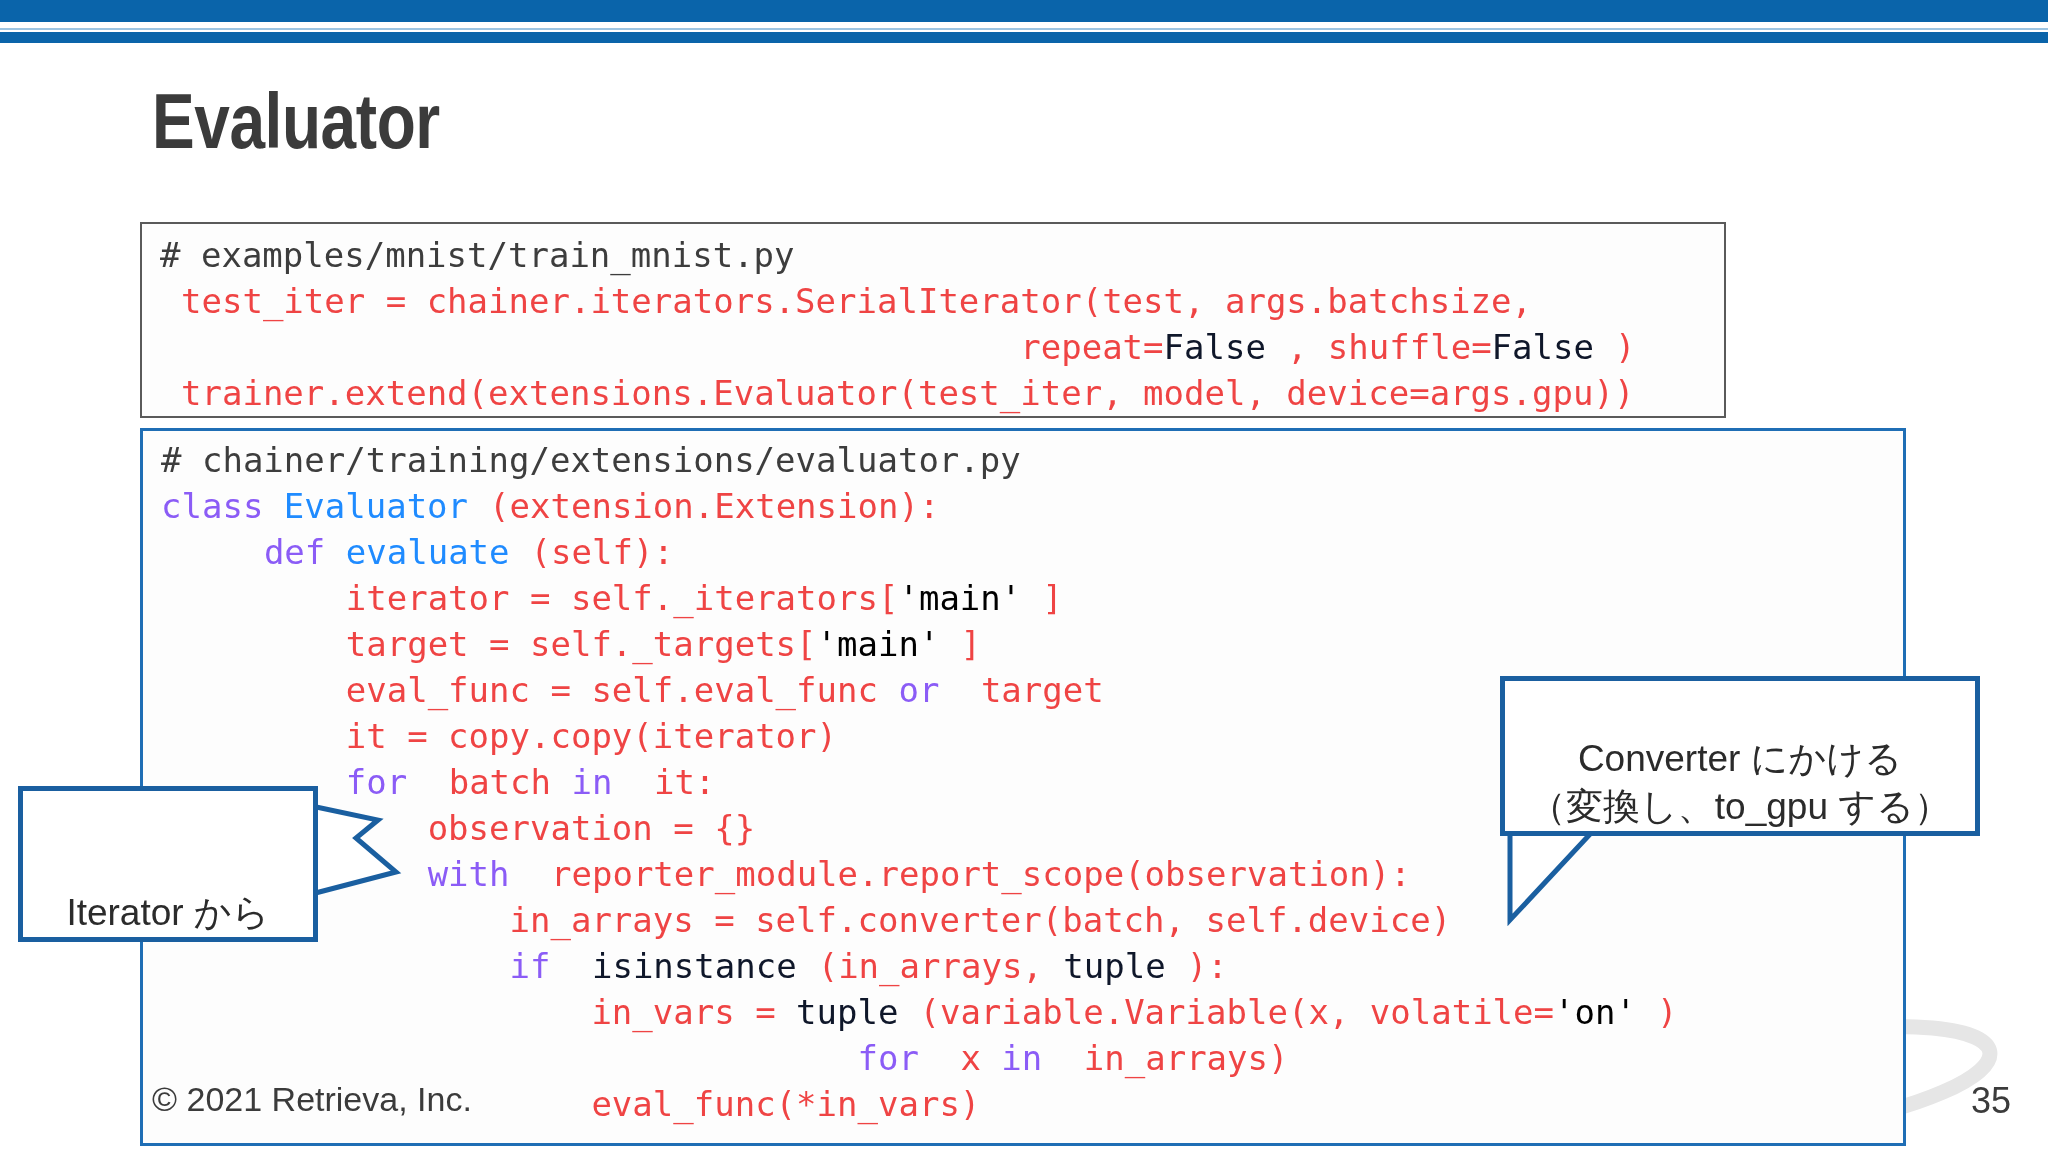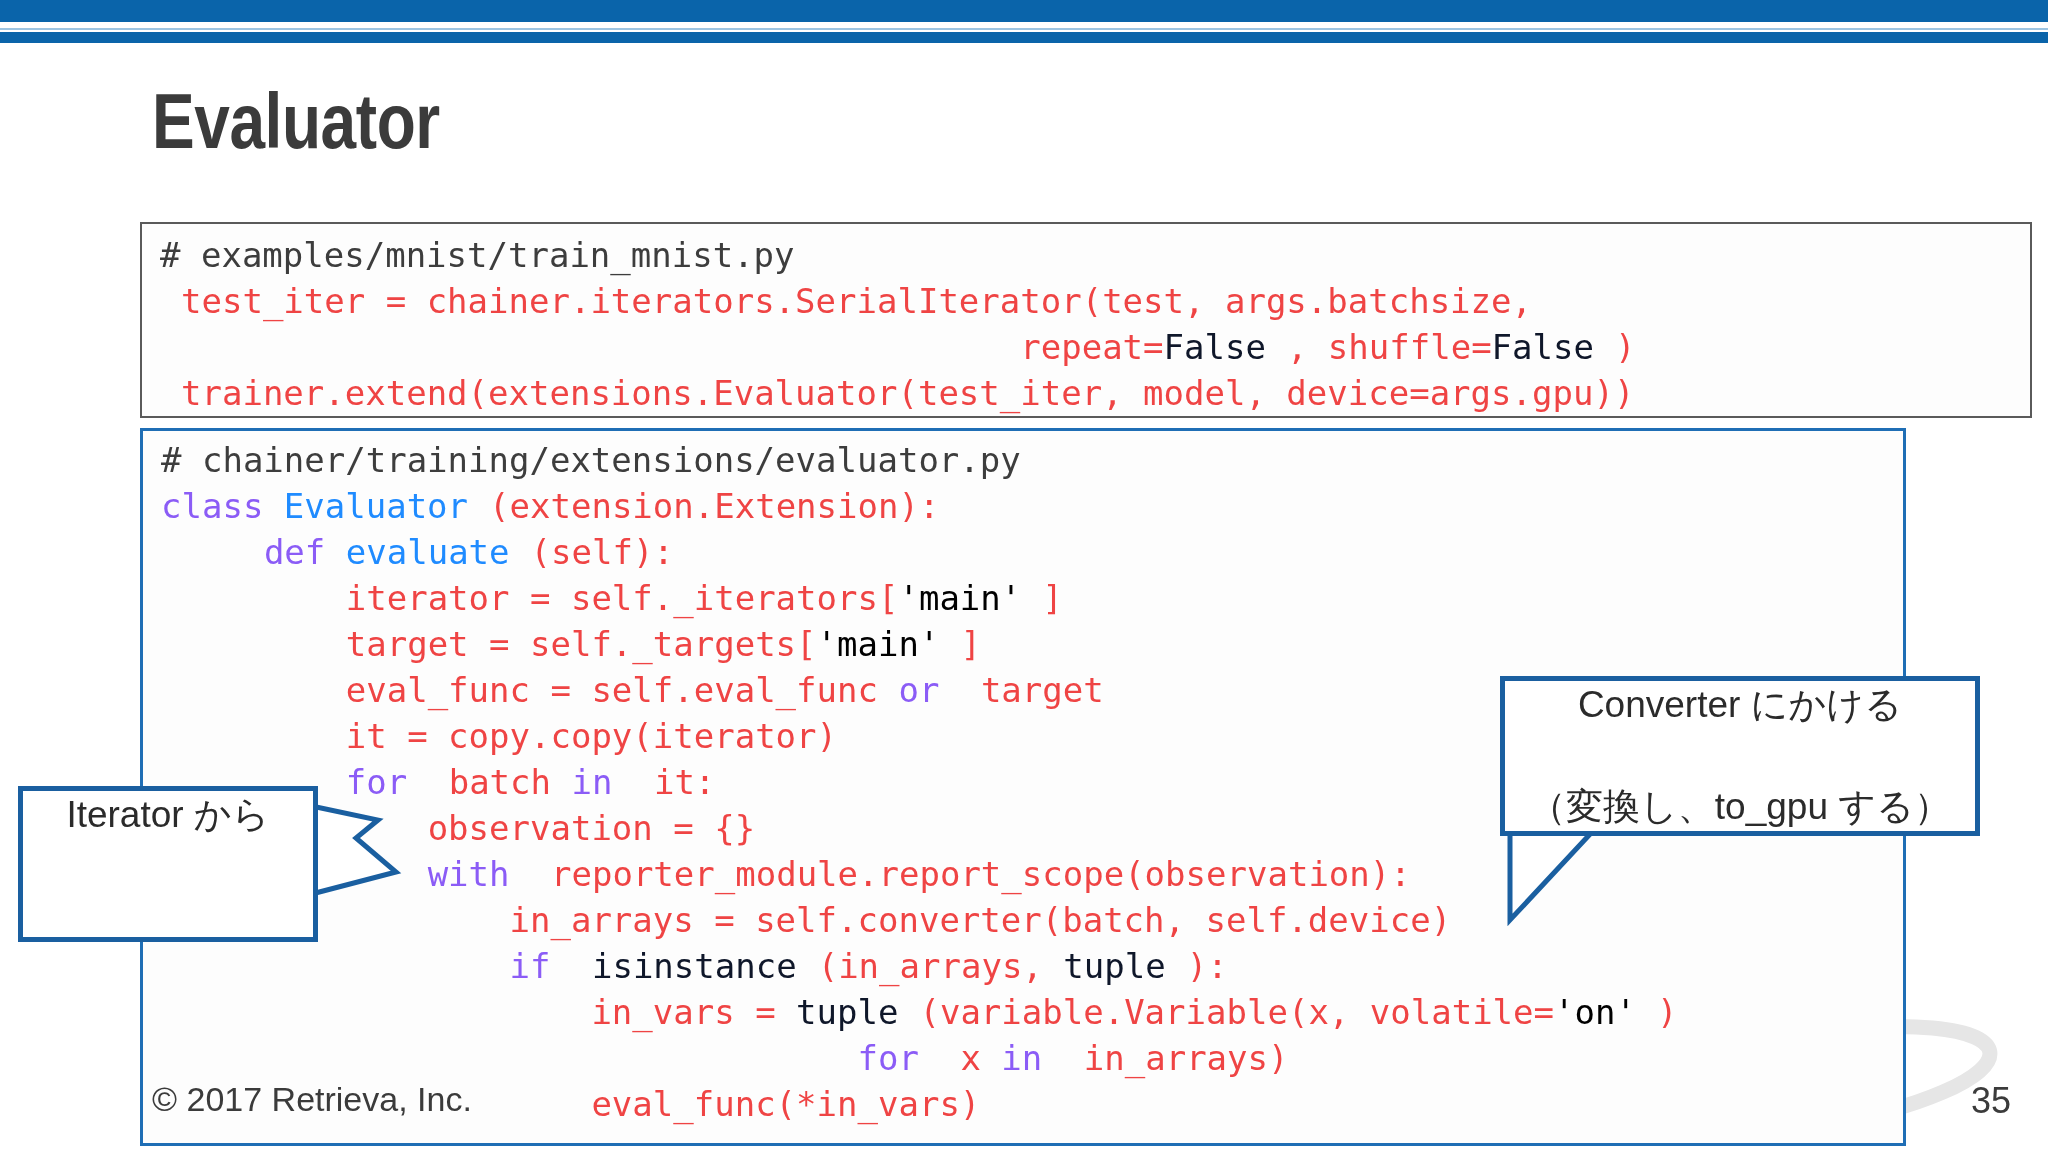--- a/index.html
+++ b/index.html
@@ -35,21 +35,21 @@
   
   .code-box{
     position:absolute;
     background:#fdfdfd;
     box-sizing:border-box;
     font-family:"DejaVu Sans Mono","Liberation Mono",monospace;
     color:#808080;
     white-space:pre;
   }
   #code-box-1{
-    left:140px;top:222px;width:1892px;height:196px;
+    left:140px;top:222px;width:1586px;height:196px;
     border:2px solid #5a5a5a;
     padding:8px 0 0 18px;
     font-size:34px;line-height:46px;
   }
   #code-box-2{
     left:140px;top:428px;width:1766px;height:718px;
     border:3px solid #1f6eb5;
     padding:6px 0 0 18px;
     font-size:34px;line-height:46px;
   }
@@ -63,21 +63,21 @@
   
   .callout{
     position:absolute;
     box-sizing:border-box;
     background:#ffffff;
     border:5px solid #1a5fa0;
     color:#2b2b2b;
     font-size:37px;
     line-height:48px;
     text-align:center;
-    display:flex;flex-direction:column;justify-content:space-between;align-items:center;
+    display:flex;flex-direction:column;justify-content:flex-end;align-items:center;
     z-index:5;
   }
   #callout-left{left:18px;top:786px;width:300px;height:156px;}
   #callout-right{left:1500px;top:676px;width:480px;height:160px;}
   .callout-tail{position:absolute;z-index:4;overflow:visible;}
 
   
   .footer-copy{
     position:absolute;left:152px;top:1080px;
     font-size:34px;color:#3b3b3b;
@@ -124,16 +124,16 @@
 
   <svg class="callout-tail" style="left:1480px;top:820px;width:240px;height:130px;">
     <path d="M30 8 L30 100 L112 12 L196 12" fill="#ffffff" stroke="#1a5fa0" stroke-width="5" stroke-linejoin="miter" stroke-linecap="butt"></path>
   </svg>
 
   <div class="callout" id="callout-right">
     <span>Converter にかける</span>
     <span>（変換し、to_gpu する）</span>
   </div>
 
-  <div class="footer-copy">© 2017 Retrieva, Inc.</div>
+  <div class="footer-copy">© 2021 Retrieva, Inc.</div>
   <div class="page-num">35</div>
 
 </div>
 
 </body></html>

